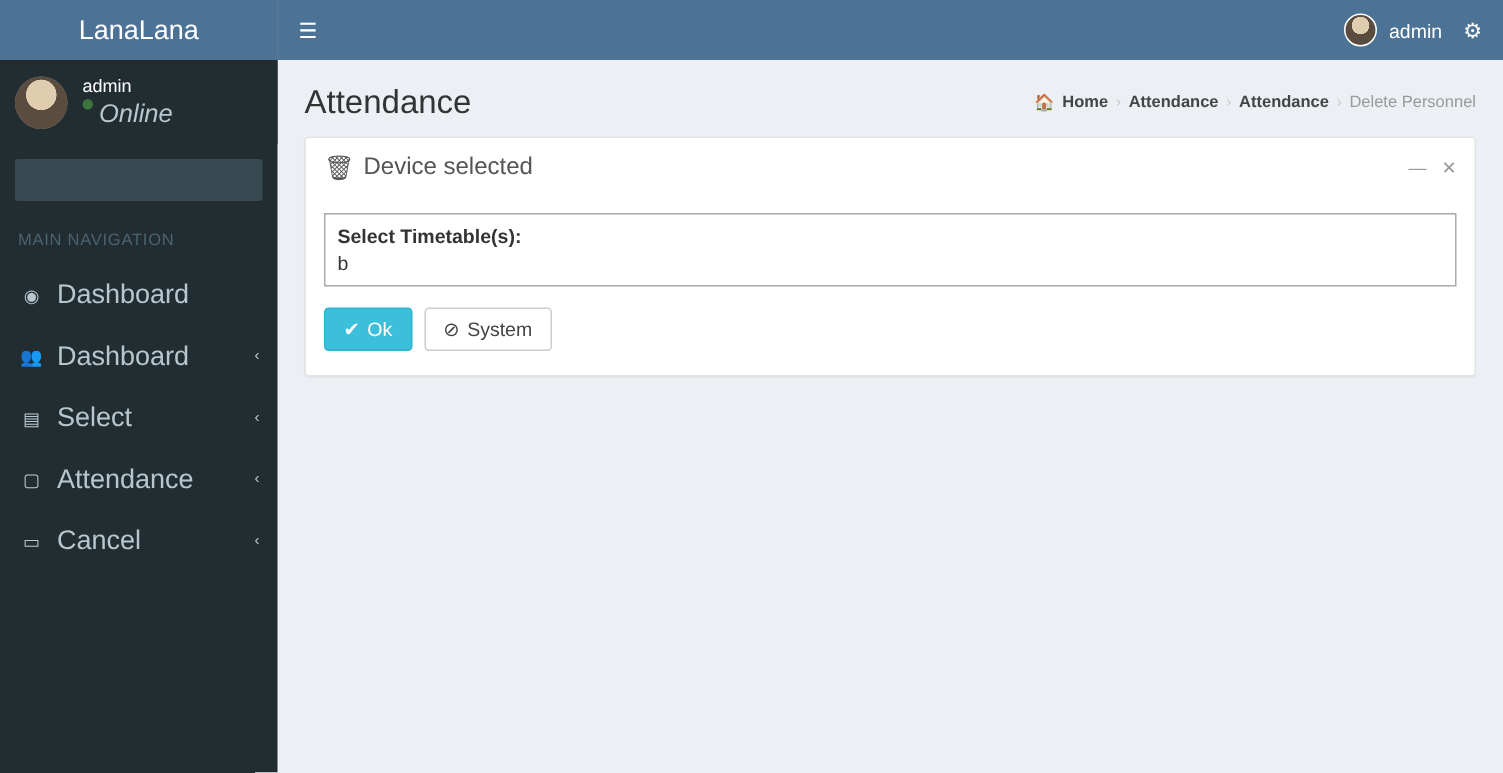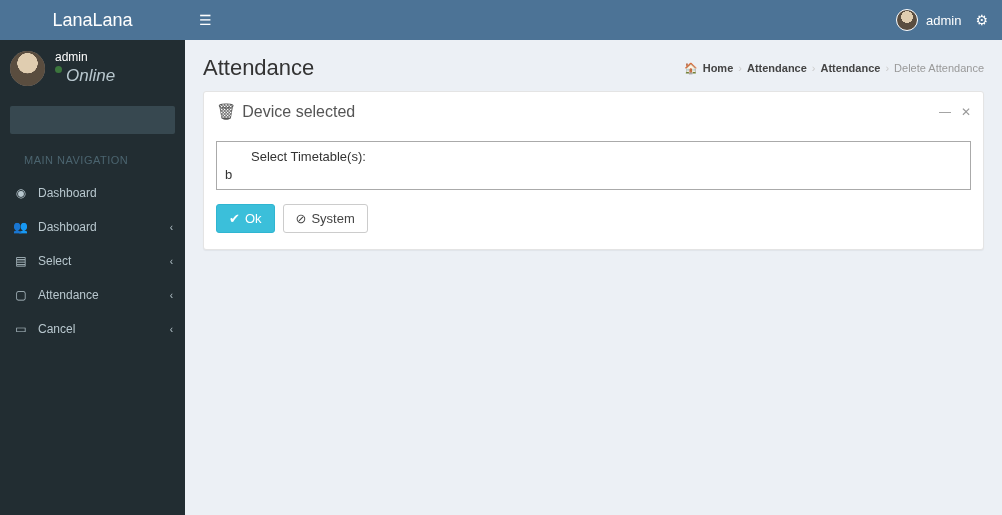--- a/index.html
+++ b/index.html
@@ -12,24 +12,24 @@
   .logo b { font-weight: 400; }
   .logo span.thin { font-weight: 300; }
   .user-panel { padding: 10px; display: flex; align-items: center; gap: 10px; background: #222d32; }
   .user-panel .avatar { width: 35px; height: 35px; border-radius: 50%; background: #888; position: relative; overflow: hidden; }
   .user-panel .avatar::before { content: ""; position: absolute; inset: 0; background: radial-gradient(circle at 50% 35%, #e0cdb0 35%, #5a4d3f 36%); }
   .user-panel .info { font-size: 12px; }
   .user-panel .info .name { color: #fff; font-weight: 500; }
   .user-panel .info .status { color: #b8c7ce; font-size: 17px; margin-top: 2px; display: flex; align-items: flex-start; gap: 4px; font-style: italic; }
   .dot-online { width: 7px; height: 7px; border-radius: 50%; background: #3c763d; display: inline-block; }
   .search { margin: 10px; height: 28px; background: #374850; border-radius: 2px; }
-  .nav-header { padding: 10px 24px; font-size: 11px; color: #4b646f; letter-spacing: 0.5px; }
+  .nav-header { padding: 10px 12px; font-size: 11px; color: #4b646f; letter-spacing: 0.5px; }
   .nav-item { display: flex; align-items: center; padding: 10px 12px; color: #b8c7ce; cursor: pointer; position: relative; }
   .nav-item .icon { width: 18px; margin-right: 8px; text-align: center; font-size: 12px; }
-  .nav-item .label { flex: 1; font-size: 12px; }
+  .nav-item .label { flex: 1; font-size: 18px; }
   .nav-item .caret { font-size: 10px; color: #b8c7ce; }
 
   
   .main { flex: 1; display: flex; flex-direction: column; }
   .topbar { height: 40px; background: #4c7396; color: #fff; display: flex; align-items: center; padding: 0 14px; }
   .hamburger { font-size: 14px; cursor: pointer; }
   .topbar-spacer { flex: 1; }
   .topbar-user { display: flex; align-items: center; gap: 8px; margin-right: 14px; }
   .topbar-user .avatar-sm { width: 22px; height: 22px; border-radius: 50%; background: radial-gradient(circle at 50% 35%, #e0cdb0 35%, #5a4d3f 36%); border: 1px solid #fff; }
   .topbar-share { font-size: 14px; cursor: pointer; }
@@ -44,21 +44,21 @@
 
   
   .content { padding: 0 18px 18px; }
   .box { background: #fff; border: 1px solid #e4e4e4; border-radius: 3px; box-shadow: 0 1px 1px rgba(0,0,0,0.05); }
   .box-header { padding: 10px 12px; display: flex; align-items: center; border-bottom: 0; }
   .box-header .title { font-size: 16px; color: #555; display: flex; align-items: center; gap: 6px; }
   .box-header .tools { margin-left: auto; display: flex; gap: 10px; color: #999; font-size: 12px; }
   .box-header .tools span { cursor: pointer; }
   .box-body { padding: 10px 12px 16px; }
   .select-box { border: 1px solid #aaa; padding: 6px 8px; font-size: 13px; color: #333; line-height: 1.35; }
-  .select-box .label-line { font-weight: 400; margin-left: 26px; }
+  .select-box .label-line { font-weight: 700; }
   .btn-row { margin-top: 14px; display: flex; gap: 8px; }
   .btn { padding: 6px 12px; border-radius: 3px; border: 1px solid transparent; font-size: 13px; cursor: pointer; display: inline-flex; align-items: center; gap: 5px; }
   .btn-info { background: #3bbfda; color: #fff; border-color: #2fb5d1; }
   .btn-default { background: #fff; color: #444; border: 1px solid #ccc; }
 
   
   .i { font-style: normal; display:inline-block; }
 </style>
 </head>
 <body>
@@ -126,21 +126,21 @@
     <div class="content-header">
       <h1>Attendance</h1>
       <div class="breadcrumb">
         <span>🏠</span>
         <a href="#">Home</a>
         <span class="sep">›</span>
         <a href="#">Attendance</a>
         <span class="sep">›</span>
         <a href="#">Attendance</a>
         <span class="sep">›</span>
-        <span class="active">Delete Attendance</span>
+        <span class="active">Delete Personnel</span>
       </div>
     </div>
 
     <div class="content">
       <div class="box">
         <div class="box-header">
           <div class="title">
             <span class="i">🗑</span>
             <span>Device selected</span>
           </div>

